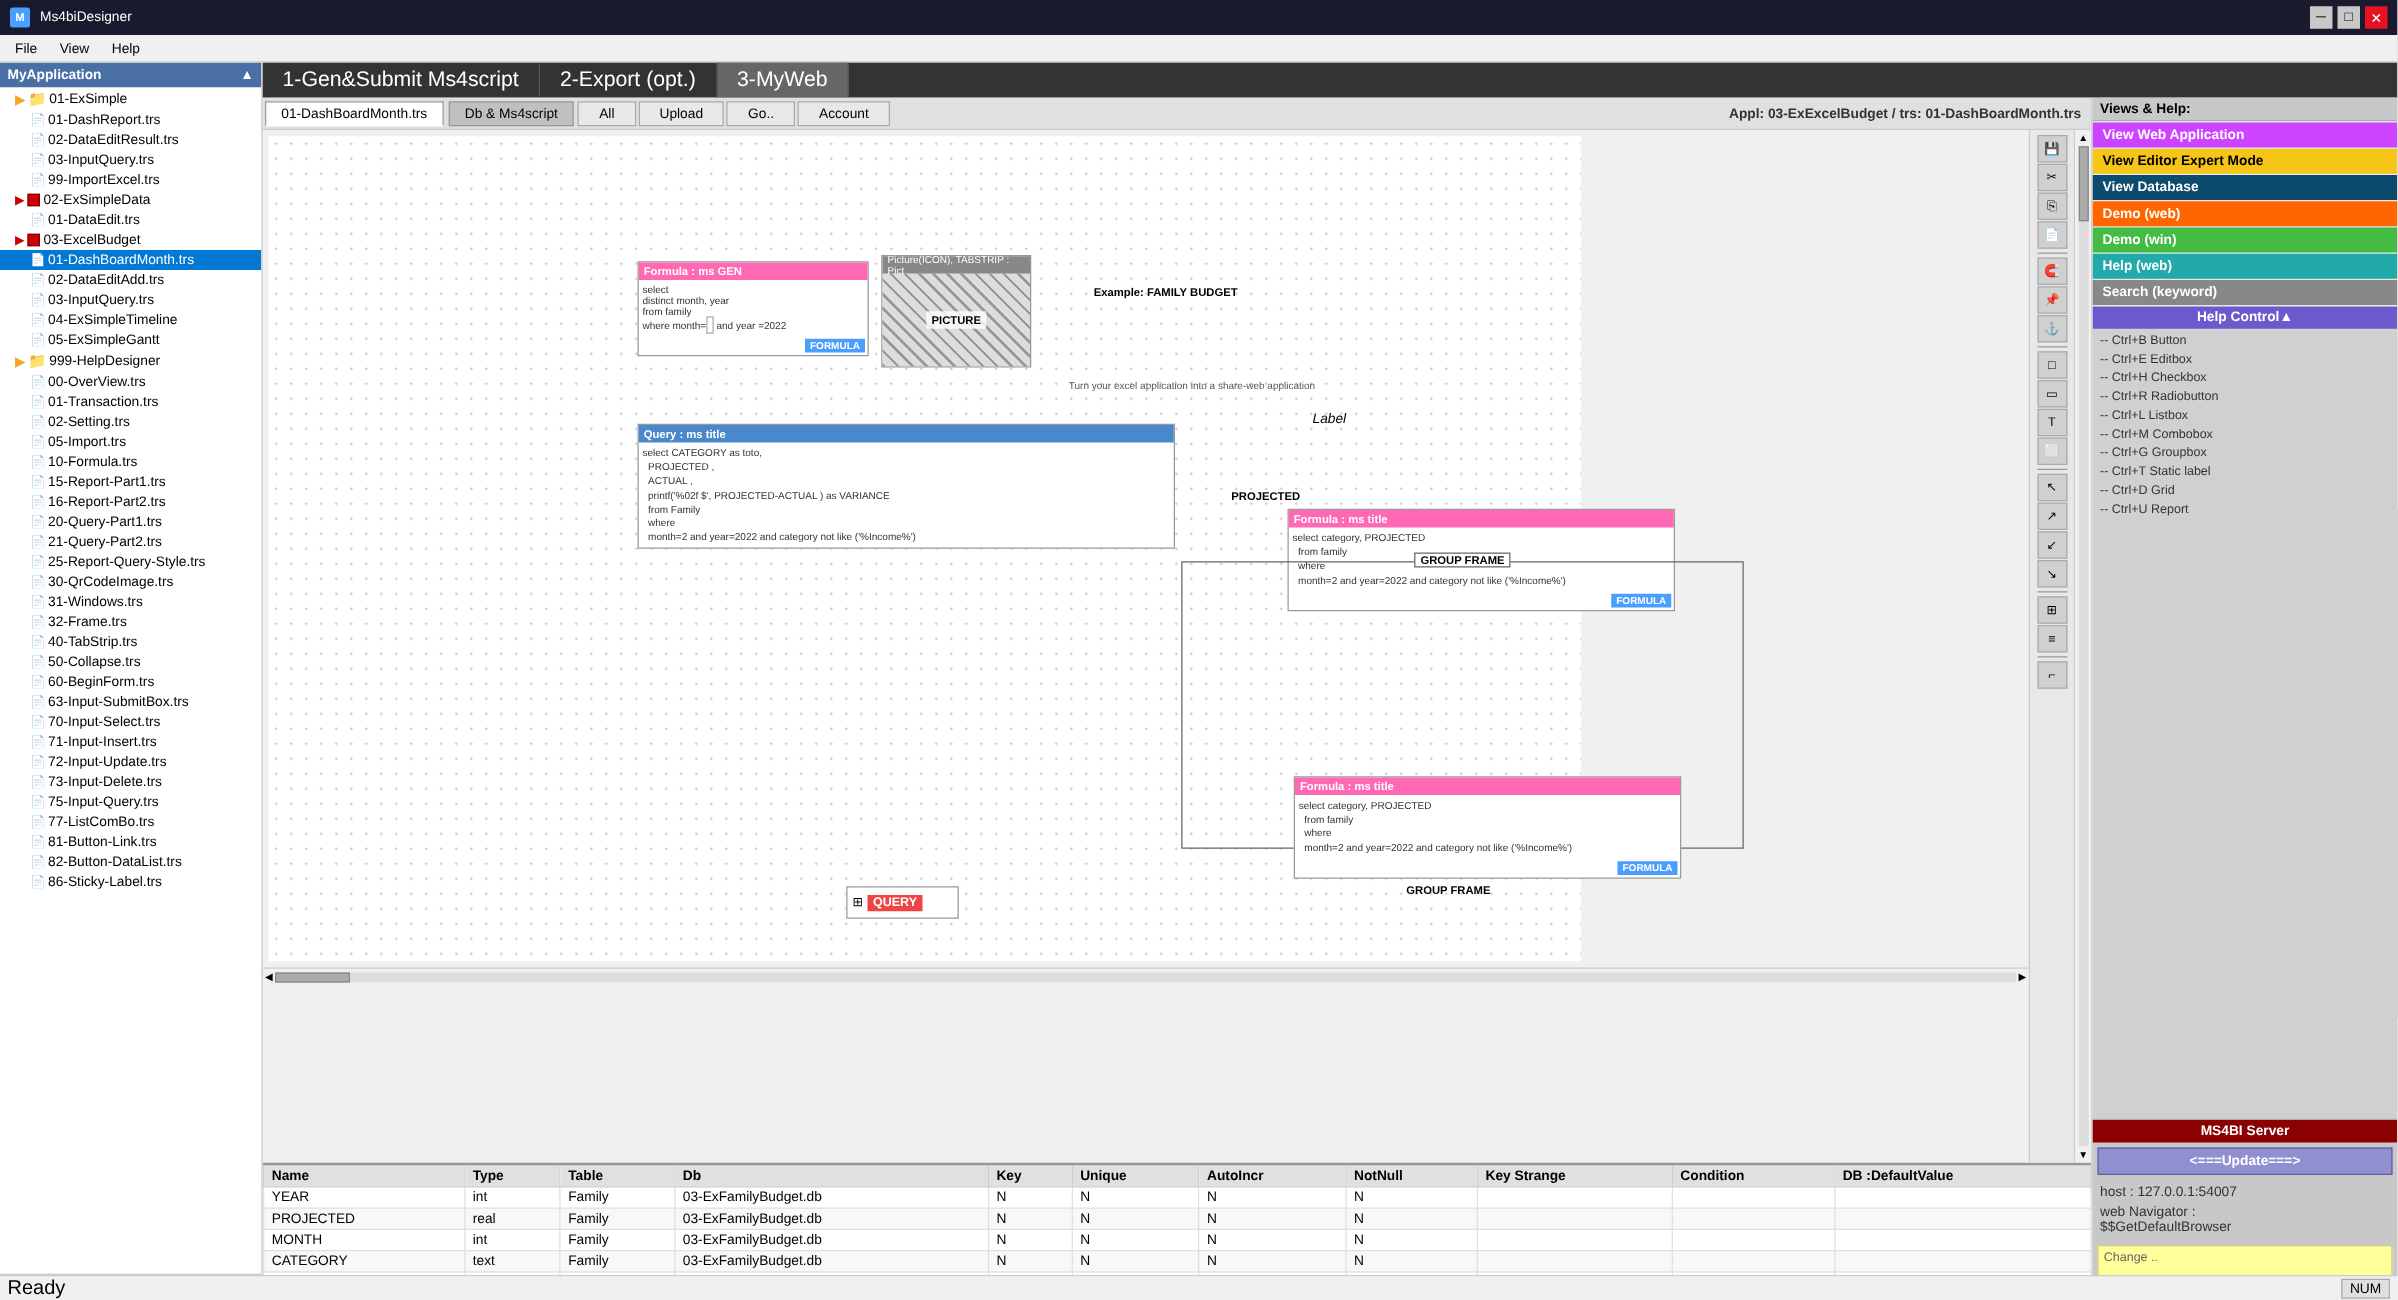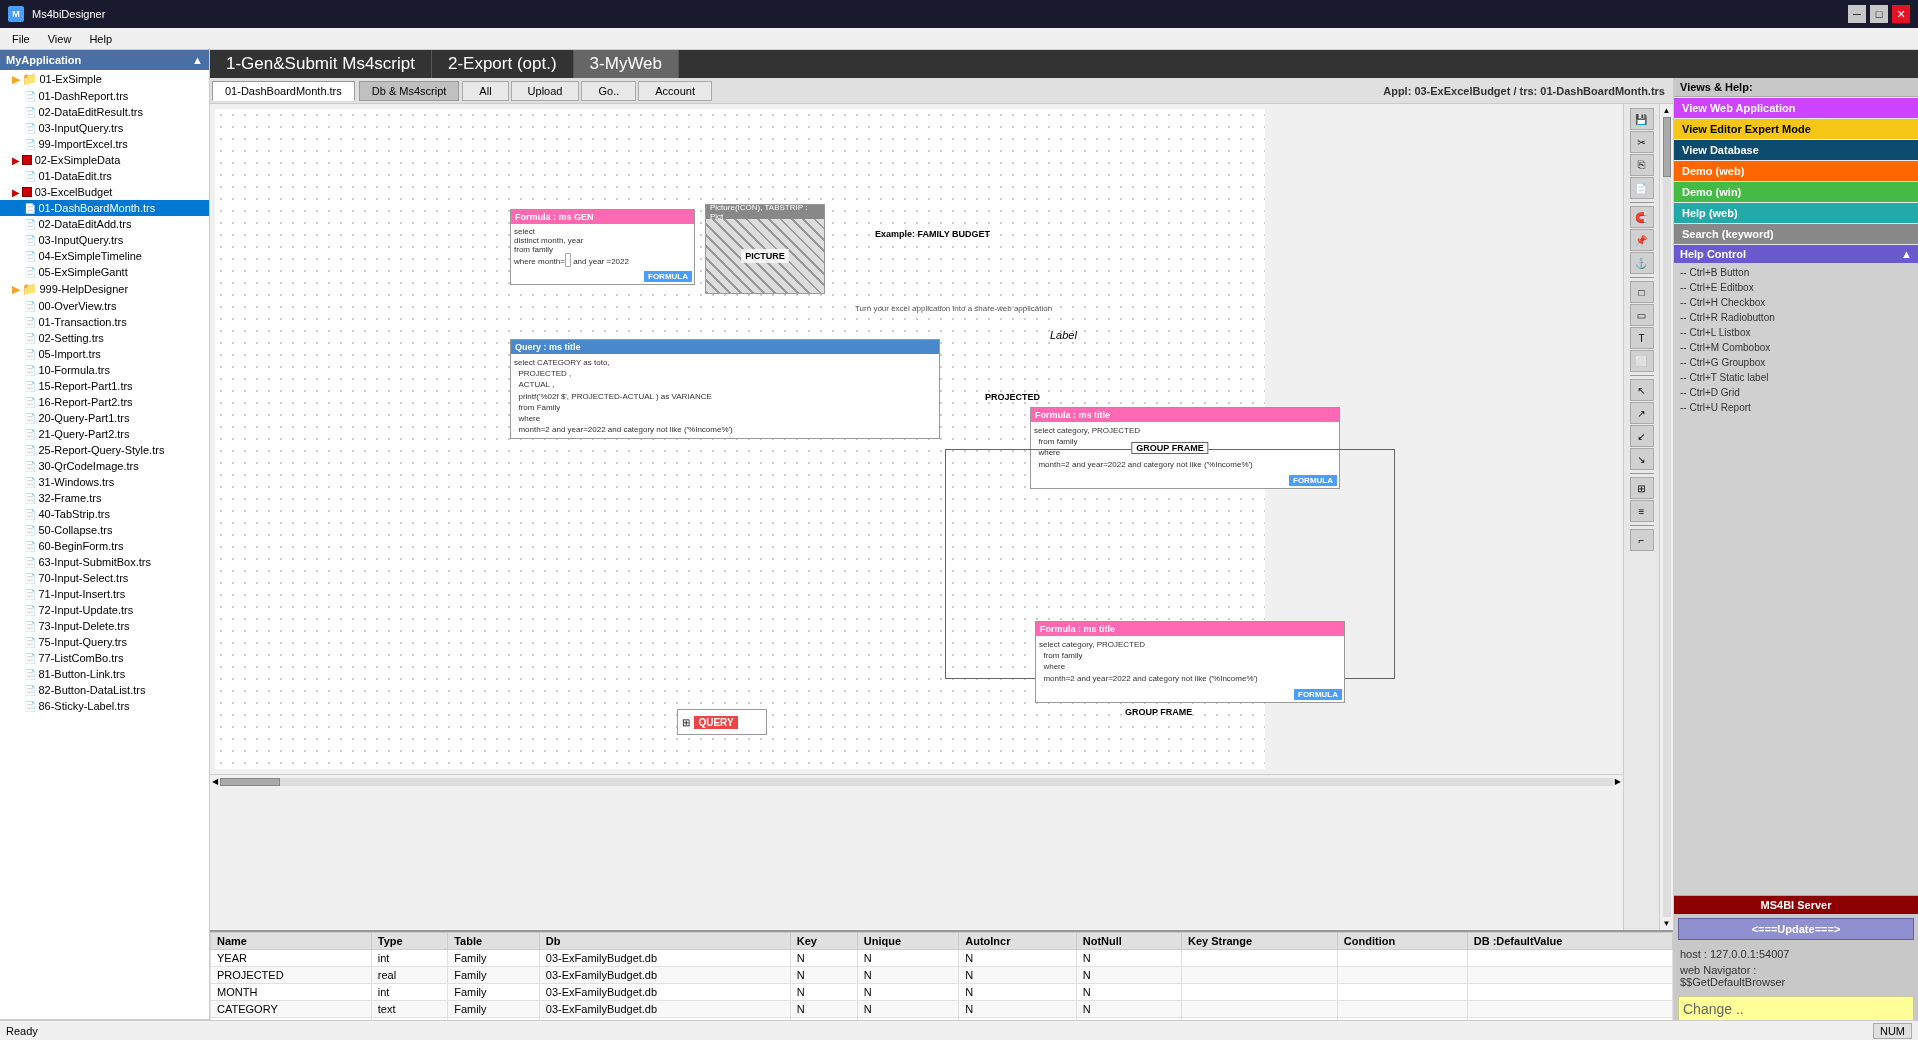--- a/index.html
+++ b/index.html
@@ -80,25 +80,25 @@
 
     
     #help-section { background: #d0d0d0; flex: 1; overflow: hidden; display: flex; flex-direction: column; }
     #help-list { flex: 1; overflow-y: auto; padding: 2px; }
     .help-item { padding: 2px 4px; font-size: 10px; color: #333; cursor: pointer; }
     
     
     #server-section { background: #c8c8c8; border-top: 1px solid #aaa; }
     .update-btn { display: block; width: calc(100% - 8px); margin: 4px; padding: 4px; background: #9090d0; color: white; border: 1px solid #6060a0; cursor: pointer; text-align: center; font-weight: bold; }
     #server-info { padding: 4px 6px; font-size: 10px; color: #333; }
-    #change-box { background: #ffff99; margin: 4px; padding: 4px; min-height: 40px; font-size: 14px; color: #666; border: 1px solid #cccc88; }
+    #change-box { background: #ffff99; margin: 4px; padding: 4px; min-height: 40px; font-size: 10px; color: #666; border: 1px solid #cccc88; }
 
     
     #status-bar { background: #f0f0f0; border-top: 1px solid #ccc; height: 20px; display: flex; align-items: center; padding: 0 6px; justify-content: space-between; position: fixed; bottom: 0; left: 0; right: 0; }
-    #status-text { font-size: 11px; }
+    #status-text { font-size: 16px; }
     #status-right { display: flex; gap: 4px; font-size: 11px; }
     .status-indicator { background: #e0e0e0; padding: 1px 6px; border: 1px solid #aaa; }
     
     
     #canvas {
       background-color: white;
       background-image: radial-gradient(#ccc 1px, transparent 0);
       background-size: 12px 12px;
     }
   </style>
@@ -633,21 +633,21 @@
           <button class="view-btn purple">View Web Application</button>
           <button class="view-btn yellow">View Editor Expert Mode</button>
           <button class="view-btn blue">View Database</button>
           <button class="view-btn orange">Demo (web)</button>
           <button class="view-btn green-light">Demo (win)</button>
           <button class="view-btn teal">Help (web)</button>
           <button class="view-btn gray">Search (keyword)</button>
         </div>
 
         <div id="help-section">
-          <div style="background:#6a5acd; color:white; padding:3px 6px; font-weight:bold; font-size:11px; display:flex; align-items:center; justify-content:space-between;">
+          <div style="background:#6a5acd; color:white; padding:3px 6px; font-weight:bold; font-size:11px; display:flex; align-items:center; justify-content:center;">
             <span>Help Control</span>
             <span>▲</span>
           </div>
           <div id="help-list">
           <div class="help-item">-- Ctrl+B Button</div>
               <div class="help-item">-- Ctrl+E Editbox</div>
               <div class="help-item">-- Ctrl+H Checkbox</div>
               <div class="help-item">-- Ctrl+R Radiobutton</div>
               <div class="help-item">-- Ctrl+L Listbox</div>
               <div class="help-item">-- Ctrl+M Combobox</div>

